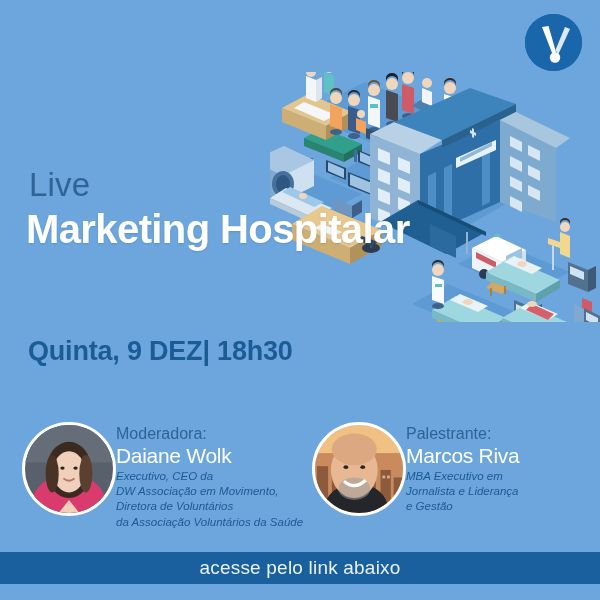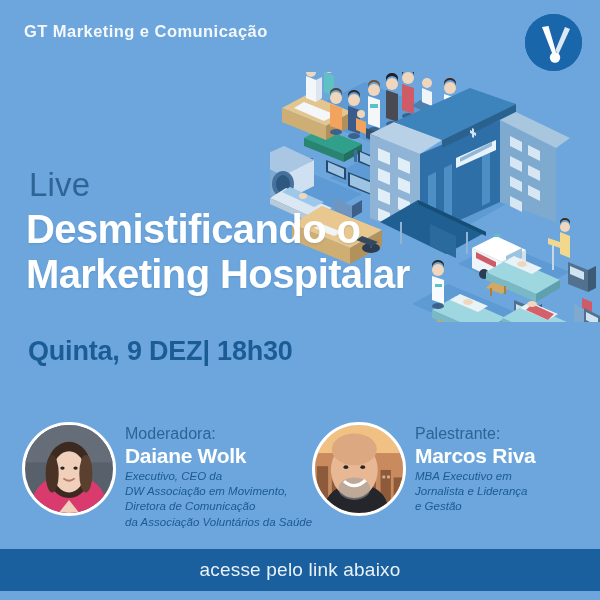--- a/index.html
+++ b/index.html
@@ -96,21 +96,20 @@
     position: absolute;
     left: 0; right: 0;
     top: 418px;
     height: 120px;
     display: flex;
     z-index: 5;
   }
   .speaker {
     display: flex;
     align-items: flex-start;
-    gap: 9px;
   }
   .speaker.left { margin-left: 22px; width: 290px; }
   .speaker.right { margin-left: 0px; }
 
   .avatar {
     position: relative;
     flex: 0 0 auto;
     width: 94px; height: 94px;
     border-radius: 50%;
     background: #cfd7de;
@@ -123,41 +122,41 @@
   .sp-text { padding-top: 8px; }
   .role {
     font-size: 16px;
     color: #2e6495;
     line-height: 1.05;
     margin-bottom: 1px;
     white-space: nowrap;
   }
   .sp-name {
     font-size: 21px;
-    font-weight: bold;
+    font-weight: normal;
     color: #ffffff;
     line-height: 1.1;
     letter-spacing: -0.3px;
     margin-bottom: 2px;
     white-space: nowrap;
   }
   .sp-detail {
     font-size: 11.5px;
     font-style: italic;
     color: #1d5a92;
     line-height: 1.33;
     white-space: nowrap;
   }
   .sp-detail .l { display: block; }
 
   
   .footer {
     position: absolute;
-    left: 0; right: 0; bottom: 9px;
-    height: 42px;
+    left: 0; right: 0; bottom: 16px;
+    height: 32px;
     background: #1a5f9e;
     display: flex;
     align-items: center;
     justify-content: center;
     z-index: 8;
   }
   .footer-text {
     font-size: 19px;
     color: #eaf2f9;
     letter-spacing: 0.2px;
@@ -430,37 +429,33 @@
         <ellipse cx="262" cy="232" rx="5" ry="3" fill="#f0d6bd"></ellipse>
 
         <polygon points="304,232 320,240 320,258 304,250" fill="#7fa9cf"></polygon>
         <polygon points="312,226 322,230 322,240 312,236" fill="#cf5b66"></polygon>
         <polygon points="314,236 330,244 330,266 314,258" fill="#52718f"></polygon>
         <polygon points="316,240 328,246 328,254 316,248" fill="#cfe3f3"></polygon>
       </g>
     </svg>
   </div>
 
-  <div class="brand-bar">
-    <div class="brand-text">GT Marketing e Comunicação</div>
-  </div>
 
   <div class="logo-badge">
     <svg viewBox="0 0 57 57" xmlns="http://www.w3.org/2000/svg">
       <circle cx="28.5" cy="28.5" r="28.5" fill="#1a66ab"></circle>
       <path d="M17 13 L23.5 12 L31 38 L29 44 Z" fill="#ffffff"></path>
       <path d="M40 13 L45 15 L33 41 L30.5 36 Z" fill="#dce9f4"></path>
       <circle cx="30" cy="43.5" r="5.2" fill="#ffffff"></circle>
     </svg>
   </div>
 
   <div class="headline-wrap">
     <div class="eyebrow">Live</div>
     <h1 class="title">
-      <span class="line">Desmistificando o</span>
       <span class="line">Marketing Hospitalar</span>
     </h1>
   </div>
 
   <div class="datetime">Quinta, 9 DEZ| 18h30</div>
 
   <div class="speakers">
 
     <div class="speaker left">
       <div class="avatar">
@@ -477,21 +472,21 @@
           <ellipse cx="54" cy="46" rx="2.3" ry="1.8" fill="#2b2420"></ellipse>
           <path d="M41 57 Q47 62 53 57" stroke="#b8766a" stroke-width="2" fill="none"></path>
         </svg>
       </div>
       <div class="sp-text">
         <div class="role">Moderadora:</div>
         <div class="sp-name">Daiane Wolk</div>
         <div class="sp-detail">
           <span class="l">Executivo, CEO da</span>
           <span class="l">DW Associação em Movimento,</span>
-          <span class="l">Diretora de Comunicação</span>
+          <span class="l">Diretora de Voluntários</span>
           <span class="l">da Associação Voluntários da Saúde</span>
         </div>
       </div>
     </div>
 
     <div class="speaker right">
       <div class="avatar">
         <svg viewBox="0 0 94 94" xmlns="http://www.w3.org/2000/svg">
           <rect width="94" height="94" fill="#f0c182"></rect>
           <rect y="30" width="94" height="64" fill="#c98a5e"></rect>

